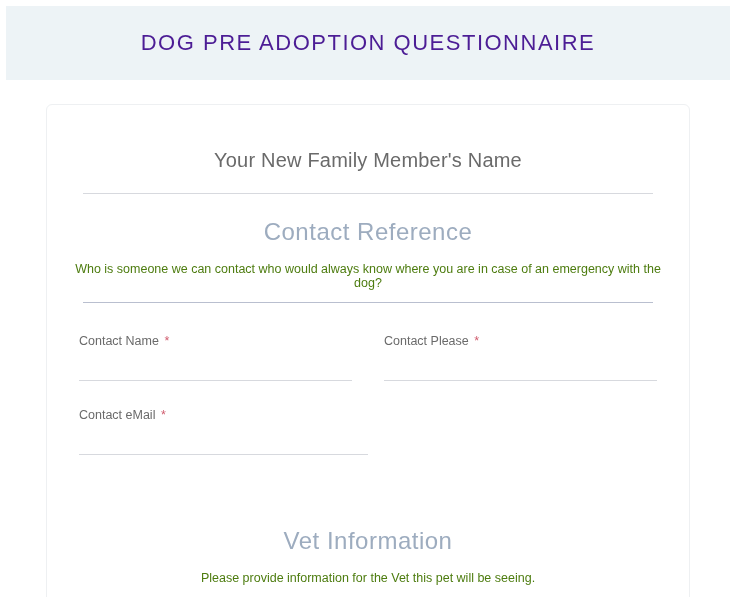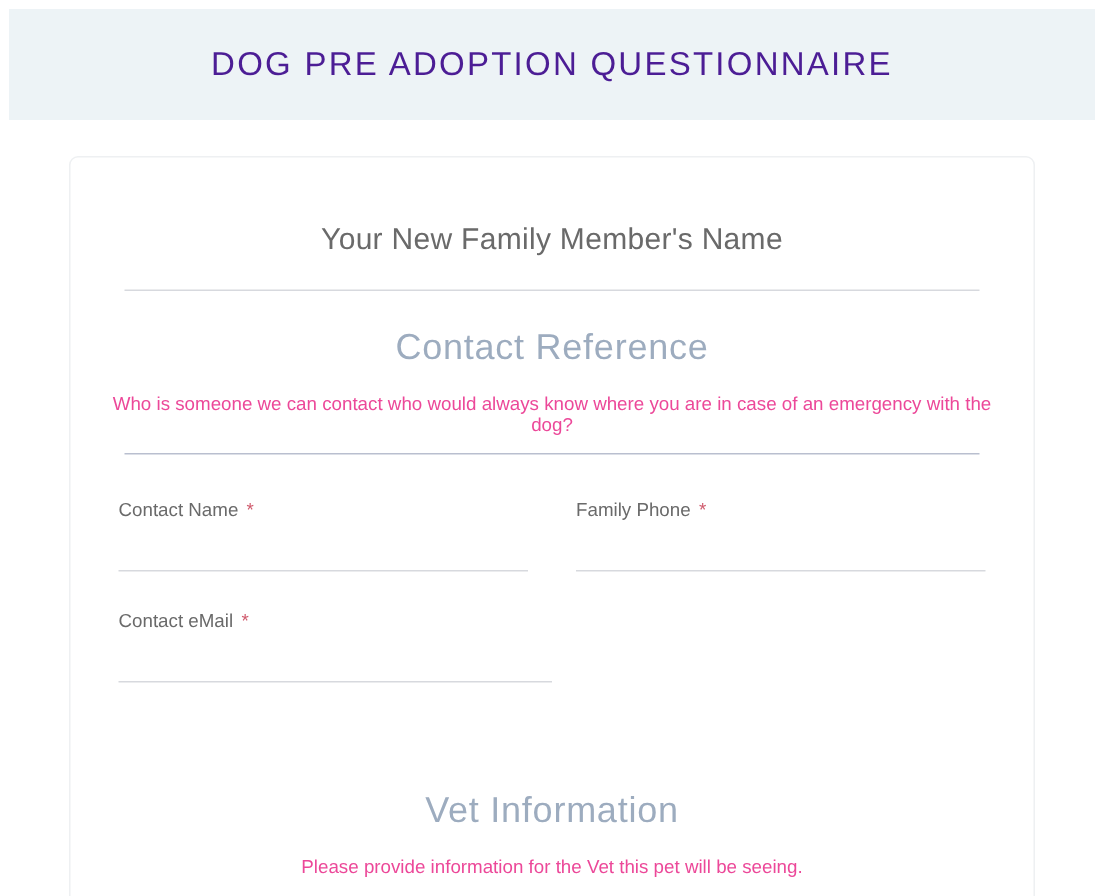--- a/index.html
+++ b/index.html
@@ -78,21 +78,21 @@
   .section { text-align: center; margin-top: 8px; }
   .section h2 {
     margin: 16px;
     font-weight: 300;
     color: #9dacbf;
     font-size: 24px;
     letter-spacing: 0.5px;
   }
   .section .desc {
     font-size: 12.5px;
-    color: #ec4899;
+    color: #4d7c0f;
     margin: 4px 0 10px 0;
   }
   .section-divider {
     width: 570px;
     margin: 12px auto 28px auto;
     border-bottom: 1px solid #b9bfcf;
   }
 
   
   .fields-row {
@@ -137,21 +137,21 @@
 
     <div class="fields-row">
       <div class="field">
         <span class="field-label">
           <span>Contact Name</span>&nbsp;<span class="req">*</span>
         </span>
         <div class="field-input"></div>
       </div>
       <div class="field">
         <span class="field-label">
-          <span>Family Phone</span>&nbsp;<span class="req">*</span>
+          <span>Contact Please</span>&nbsp;<span class="req">*</span>
         </span>
         <div class="field-input"></div>
       </div>
     </div>
 
     <div class="fields-row email-row">
       <div class="field">
         <span class="field-label">
           <span>Contact eMail</span>&nbsp;<span class="req">*</span>
         </span>

